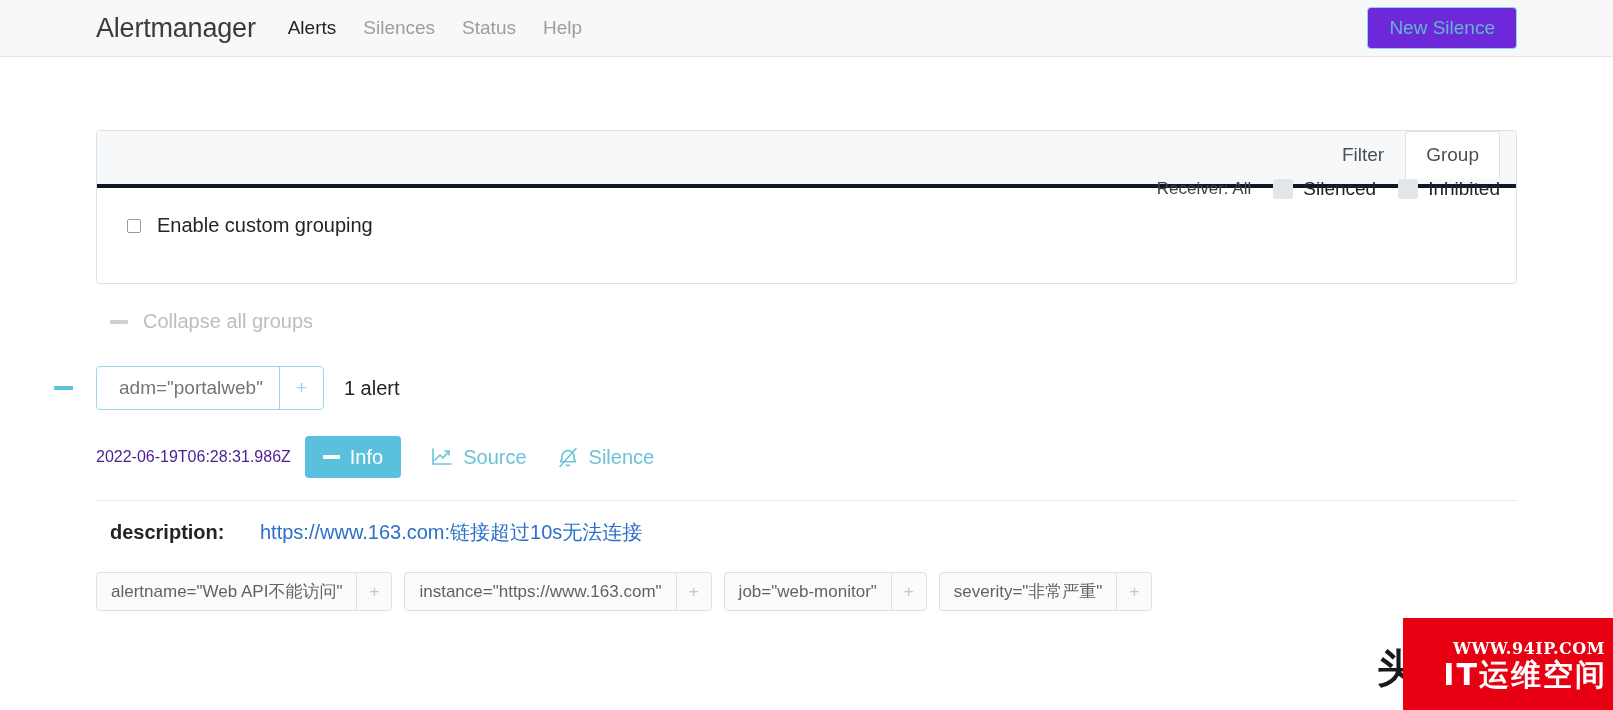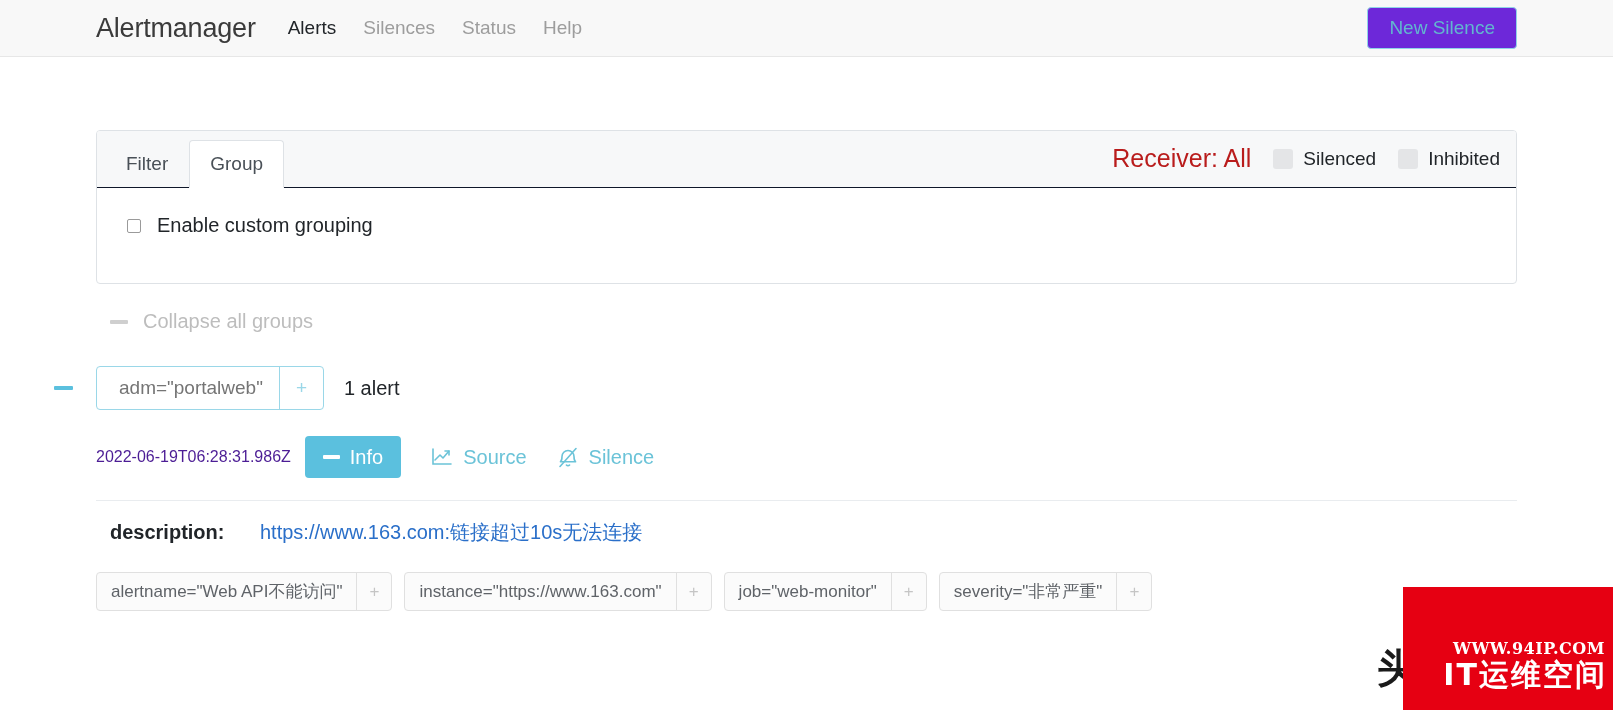--- a/index.html
+++ b/index.html
@@ -65,27 +65,28 @@
 
   
   .card {
     margin-top: 73px;
     border: 1px solid #dee2e6;
     border-radius: 4px;
     background: #fff;
   }
   .card-header {
     background: #f7f8f9;
-    border-bottom: 1px solid #0f172a;
+    border-bottom: 4px solid #0f172a;
     border-radius: 3px 3px 0 0;
     padding: 0 16px 0 0;
     height: 57px;
     display: flex;
     align-items: flex-end;
     position: relative;
+    flex-direction: column;
   }
   .tabs { display: flex; align-items: flex-end; height: 100%; padding-left: 8px; }
   .tab {
     font-size: 19px;
     color: #495057;
     padding: 12px 20px 11px 20px;
     border: 1px solid transparent;
     border-radius: 4px 4px 0 0;
     margin-bottom: -1px;
     cursor: pointer;
@@ -99,21 +100,21 @@
     border-color: #dee2e6 #dee2e6 #fff;
     color: #495057;
   }
   .header-right {
     margin-left: auto;
     display: flex;
     align-items: center;
     gap: 22px;
     padding-bottom: 14px;
   }
-  .receiver-text { font-size: 25px; color: #b91c1c; white-space: nowrap; }
+  .receiver-text { font-size: 17px; color: #404040; white-space: nowrap; }
   .toggle-item { display: flex; align-items: center; gap: 10px; }
   .toggle-box {
     width: 20px; height: 20px;
     background: #e4e5e7;
     border-radius: 3px;
     display: inline-block;
     cursor: pointer;
   }
   .toggle-label { font-size: 19px; color: #212529; white-space: nowrap; }
 
@@ -320,21 +321,21 @@
     font-weight: bold;
     color: #1a1a1a;
     font-family: "DejaVu Sans", sans-serif;
     white-space: nowrap;
     pointer-events: none;
     letter-spacing: 1px;
   }
   .corner-banner {
     position: absolute;
     right: 0; bottom: 0;
-    width: 210px; height: 123px;
+    width: 210px; height: 92px;
     overflow: hidden;
     pointer-events: none;
   }
   .corner-banner .tri {
     position: absolute;
     right: -60px; bottom: -60px;
     width: 300px; height: 300px;
     background: #e60012;
     transform: rotate(-45deg);
     transform-origin: center;

